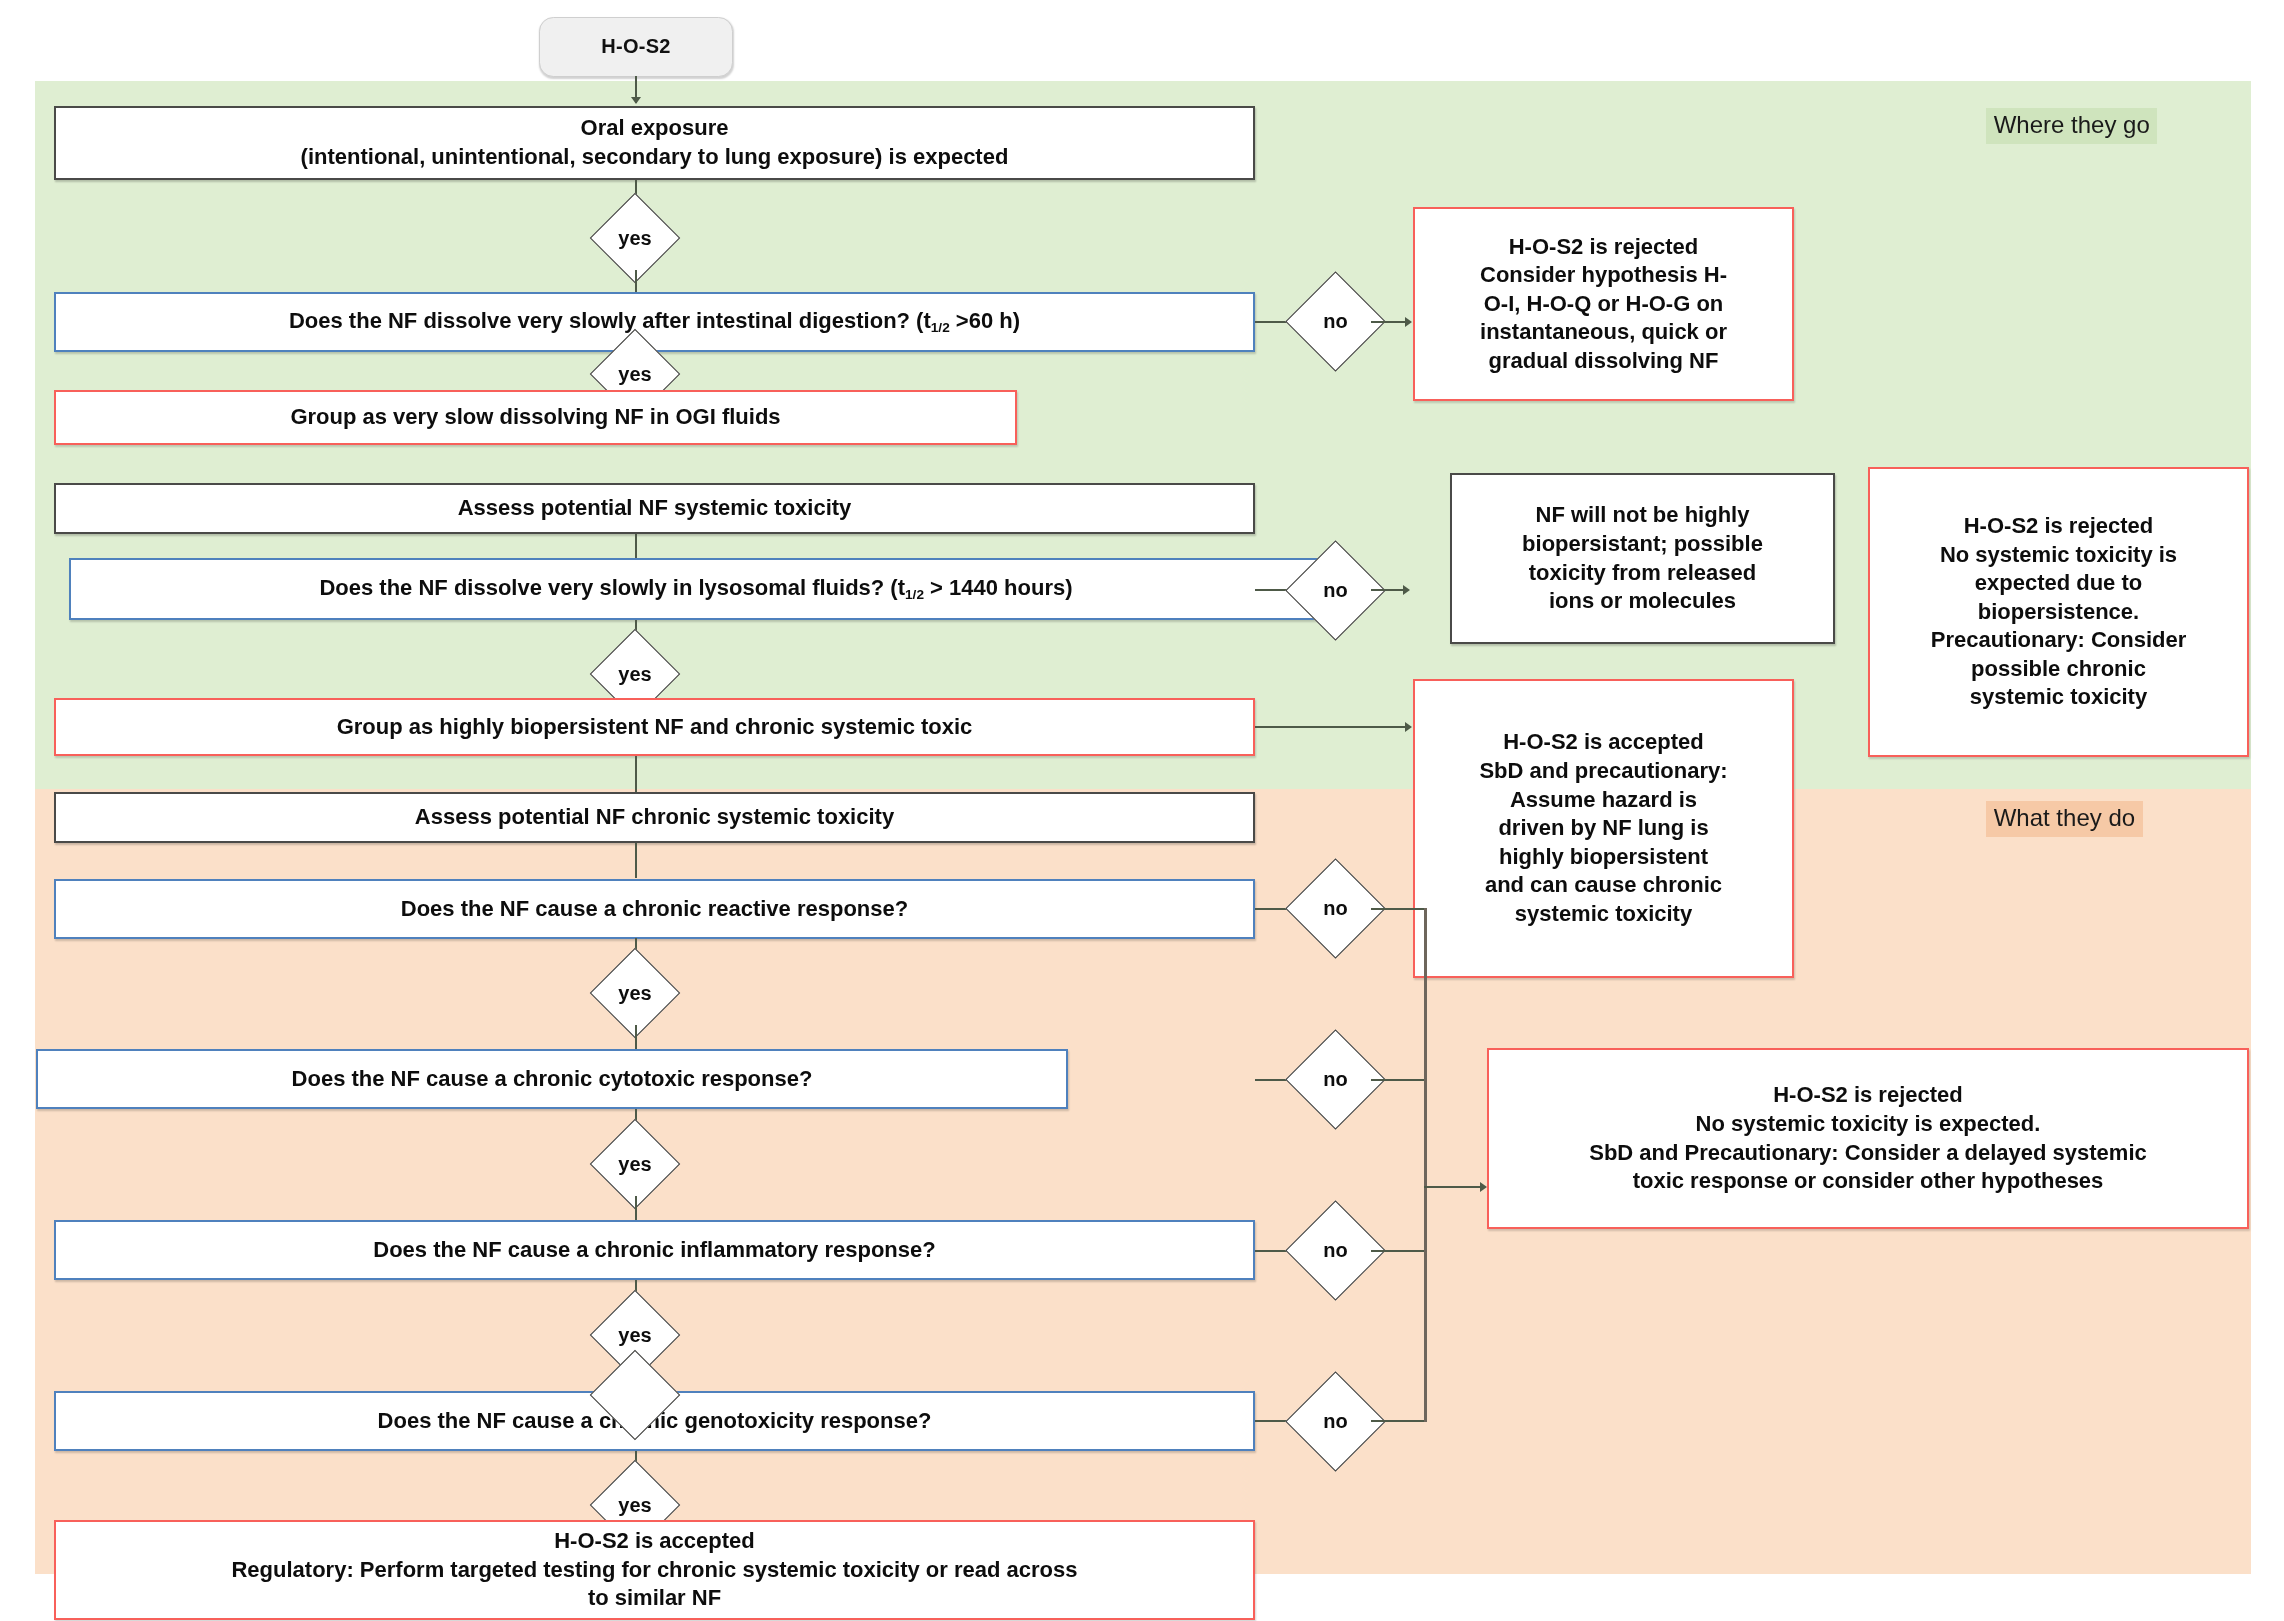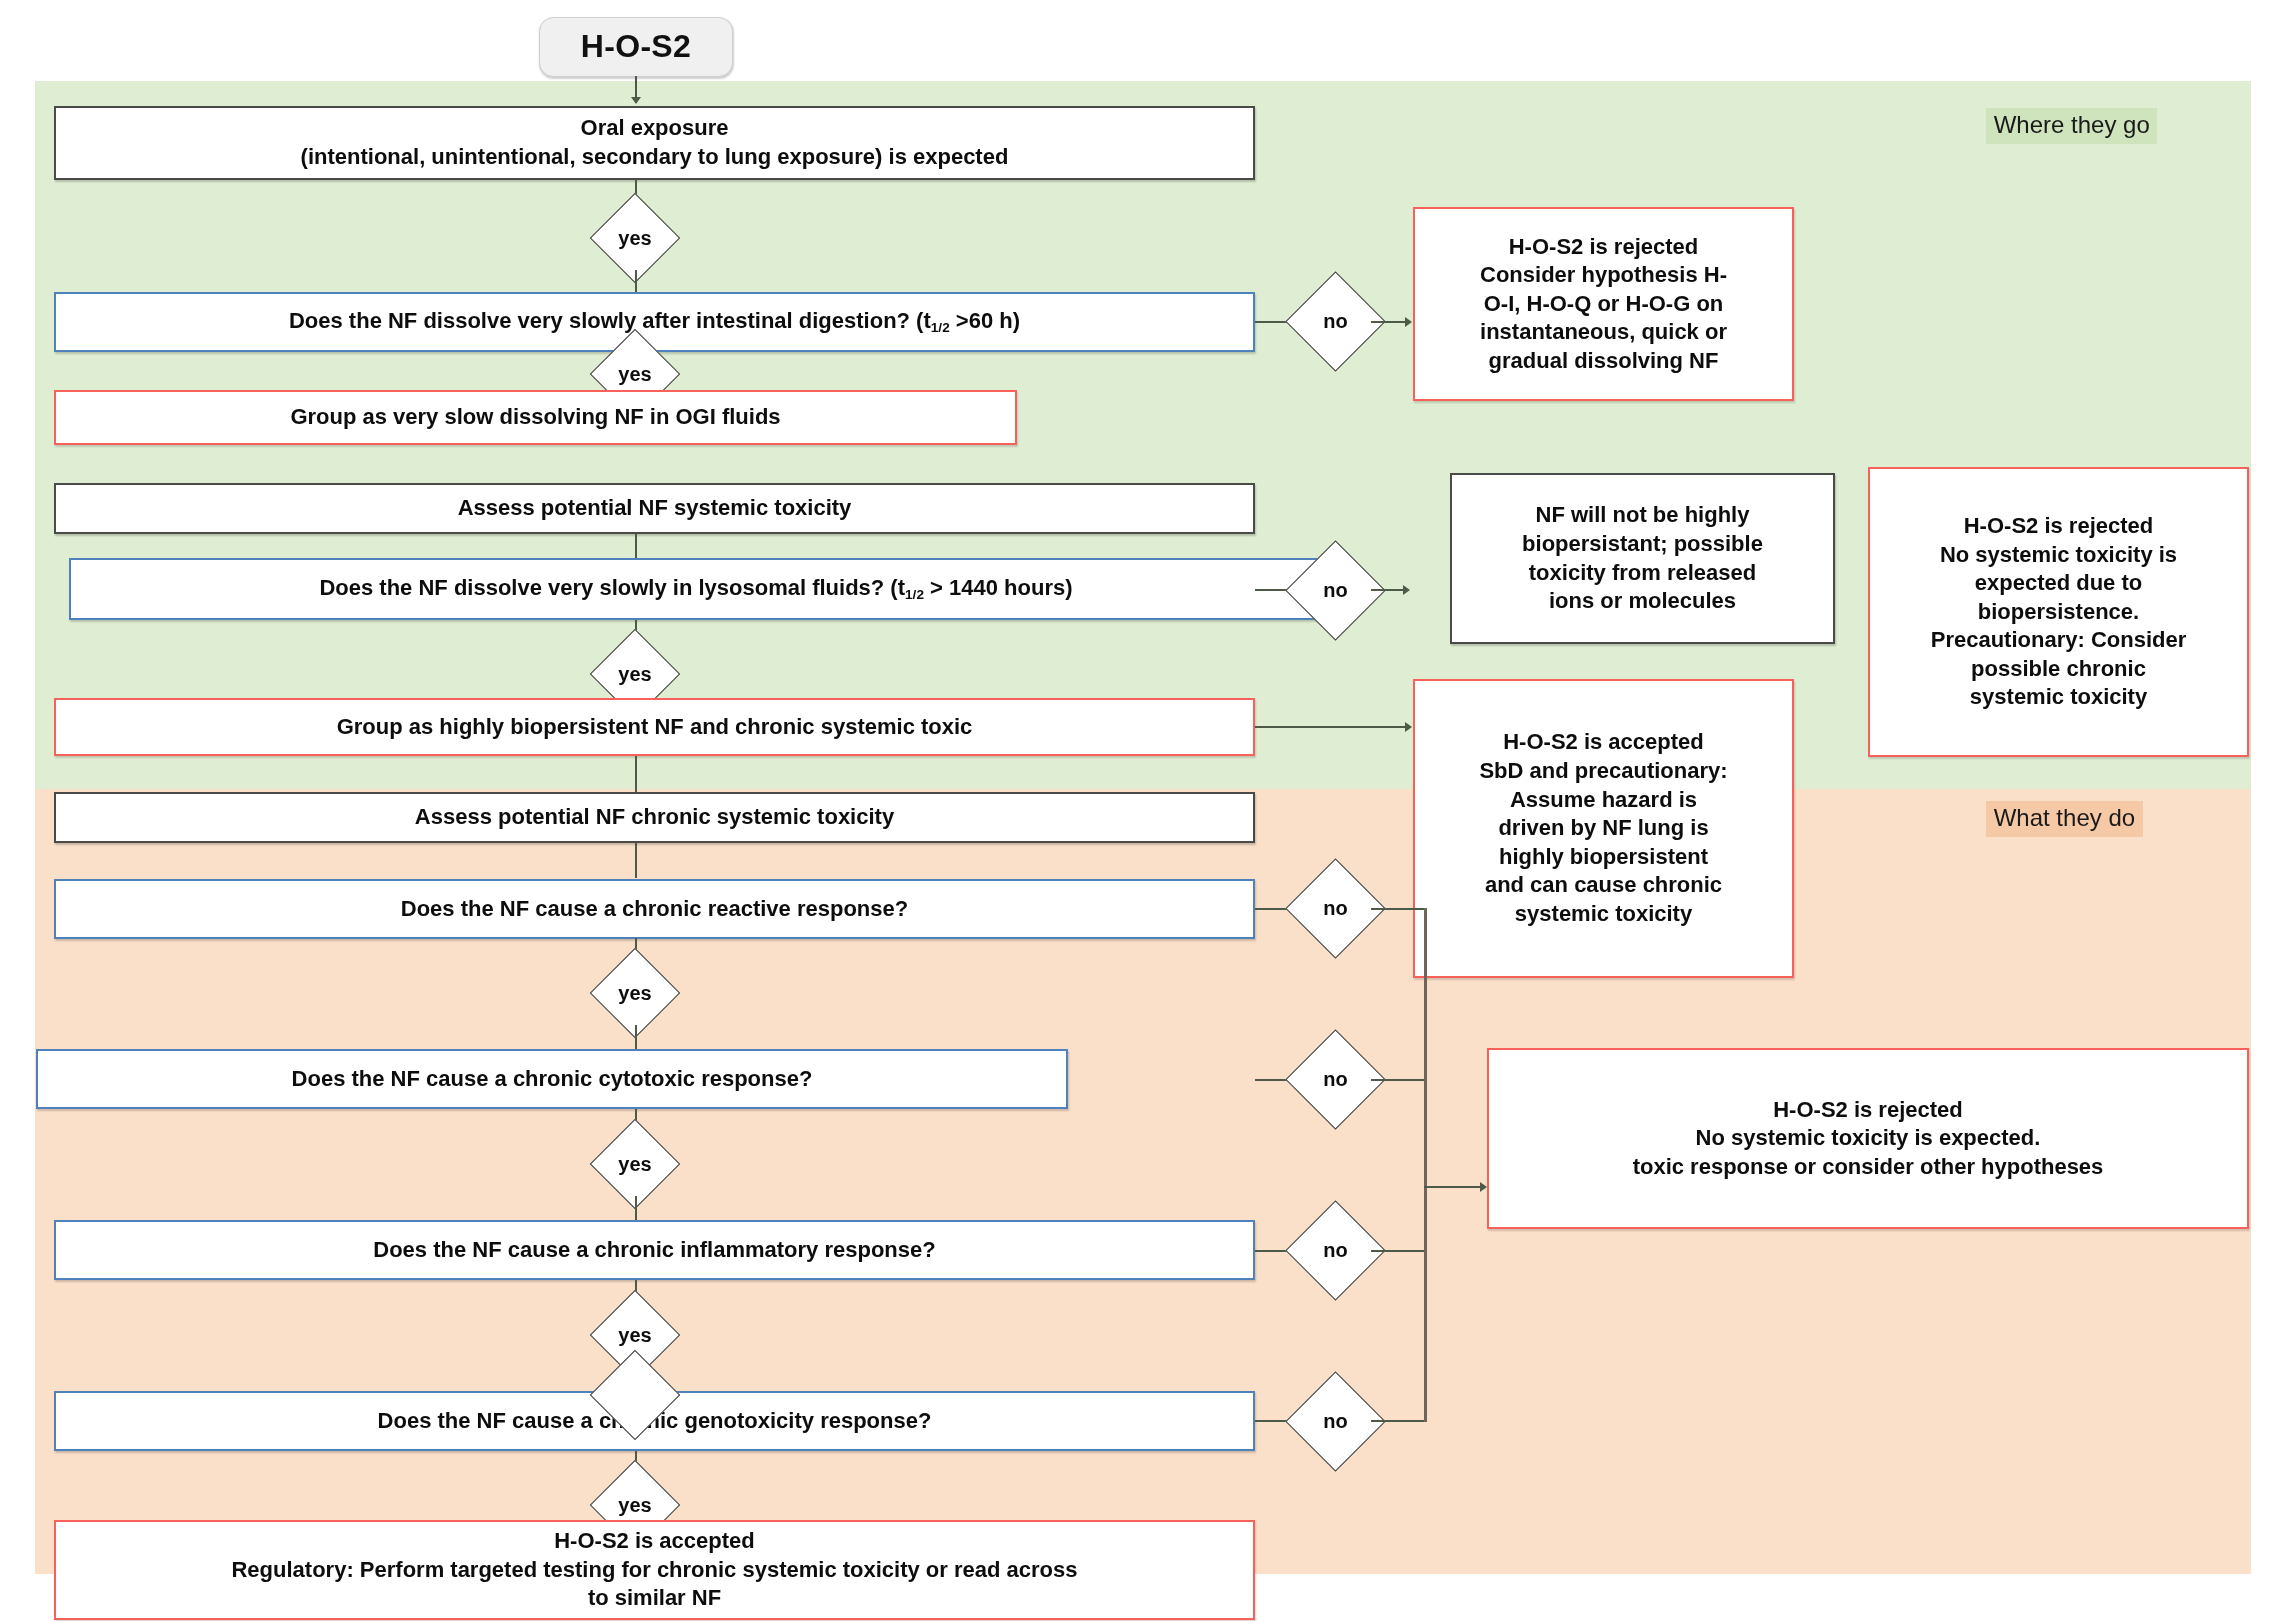--- a/index.html
+++ b/index.html
@@ -39,21 +39,21 @@
   
   #start-node {
     position: absolute;
     left: 539px; top: 16.6px;
     width: 194px; height: 60px;
     background: #f0f0f0;
     border: 1.1px solid #cfcfcf;
     border-radius: 14.4px;
     box-shadow: 0.6px 1.1px 1.7px rgba(0,0,0,.18);
     display: flex; align-items: center; justify-content: center;
-    font-size: 32px; font-weight: bold; color: #111;
+    font-size: 20px; font-weight: bold; color: #111;
     letter-spacing: 0.3px;
   }
 
   
   .node {
     position: absolute;
     background: #ffffff;
     display: flex;
     align-items: center;
     justify-content: center;
@@ -312,20 +312,21 @@
   <div class="conn conn-h" style="left:1371px; top:1420px; width:55px;"></div>
 
   <div class="conn conn-v conn-thick" style="left:1424px; top:908px; height:514px; width:3.3px;"></div>
   <div class="conn conn-h" style="left:1424px; top:1186px; width:59px;"></div>
   <div class="arrow-r" style="left:1480px; top:1182px;"></div>
 
   <div class="node b-red" style="left:1487px; top:1048px; width:762px; height:181px;">
     <span class="lines">
       <span class="ln">H-O-S2 is rejected</span>
       <span class="ln">No systemic toxicity is expected.</span>
+      <span class="ln">SbD and Precautionary: Consider a delayed systemic</span>
       <span class="ln">toxic response or consider other hypotheses</span>
     </span>
   </div>
 
   <div class="conn conn-v" style="left:635px; top:1451px; height:25.4px;"></div>
   <div class="diamond d-yes" style="left:603px; top:1363px; top:1363px;" hidden="">
     <span class="dshape"></span>
       <span class="dtext"></span>
   </div>
   <div class="diamond d-yes" style="left:603px; top:1473px;">

